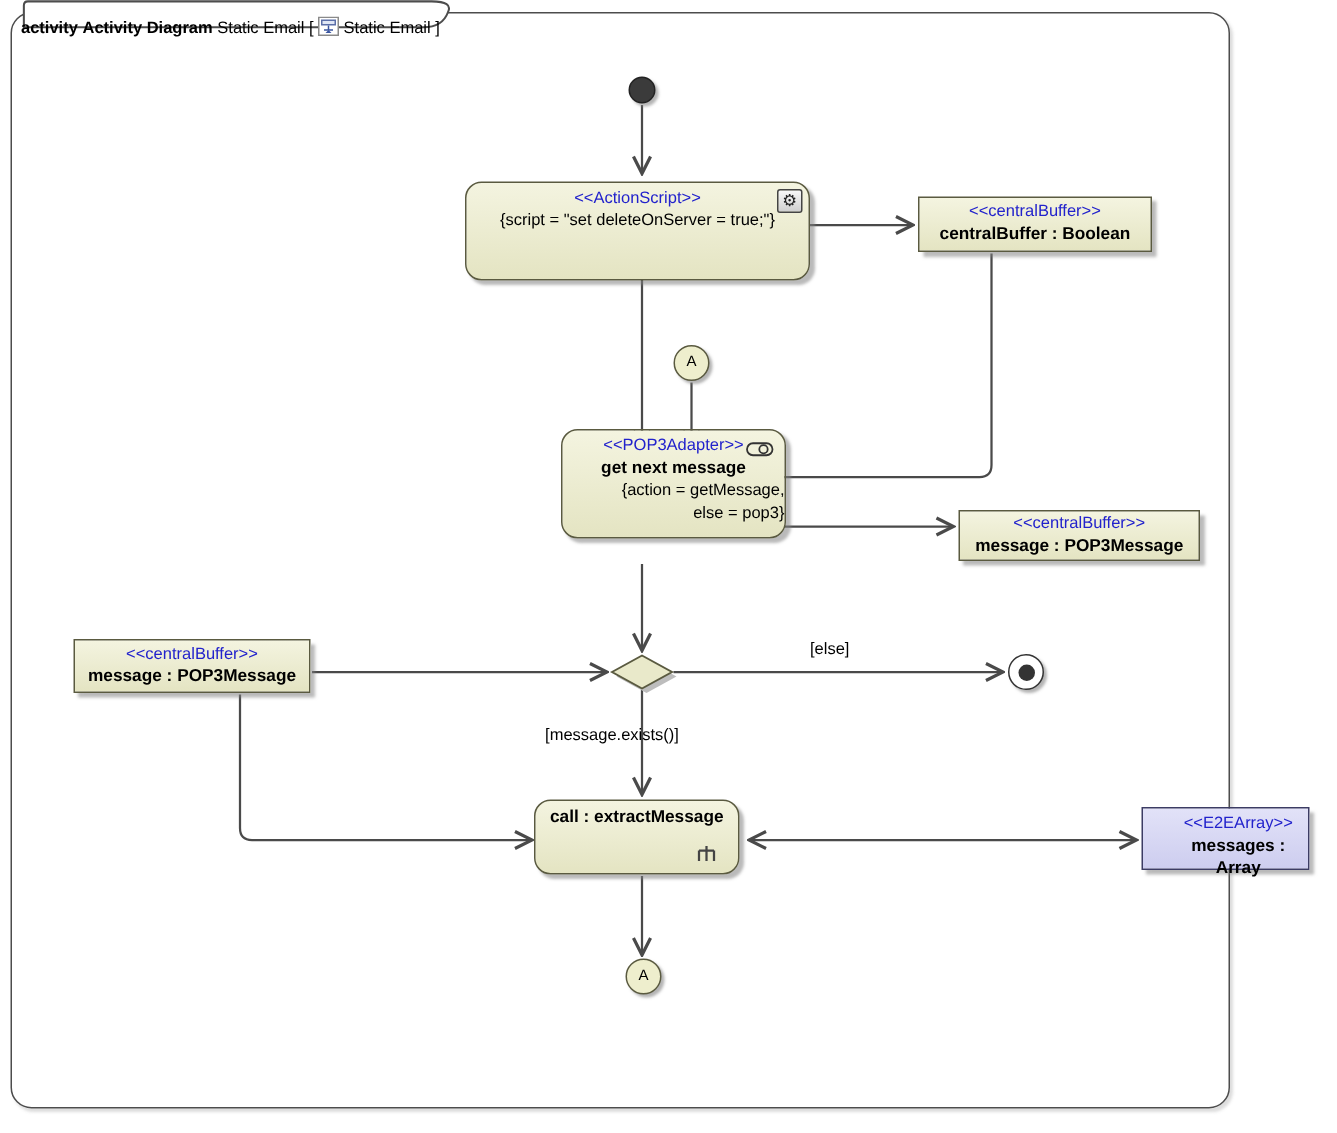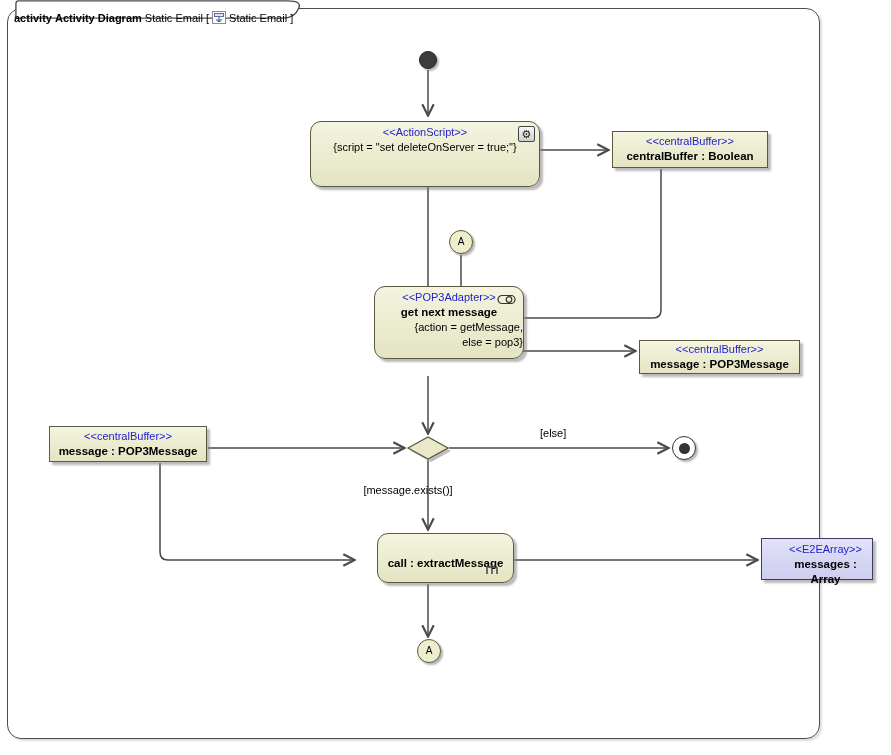--- a/index.html
+++ b/index.html
@@ -138,21 +138,21 @@
     <div class="nname">message : POP3Message</div>
   </div>
 
   <div class="guard" style="left:540px;top:427px;">[else]</div>
   <div class="guard" style="left:352px;top:484px;width:112px;text-align:center;">[message.exists()]</div>
 
   <div class="circle final-outer" style="left:672px;top:436px;">
     <div class="final-inner"></div>
   </div>
 
-  <div class="node rounded" style="left:377px;top:533px;width:137px;height:50px;padding-top:22px;">
+  <div class="node rounded" style="left:356px;top:533px;width:137px;height:50px;padding-top:4px;">
     <div class="nname">call : extractMessage</div>
     <svg class="corner-svg" style="right:14px;bottom:6px;" width="14" height="13" viewBox="0 0 14 13">
       <path d="M7,1 L7,4 M2,4 L12,4 M2,4 L2,11 M7,4 L7,11 M12,4 L12,11" fill="none" stroke="#444" stroke-width="1.5"></path>
     </svg>
   </div>
 
   <div class="node e2e" style="left:761px;top:538px;width:112px;height:42px;padding-top:3px;">
     <div class="stereo">&lt;&lt;E2EArray&gt;&gt;</div>
     <div class="nname">messages : Array</div>
   </div>

